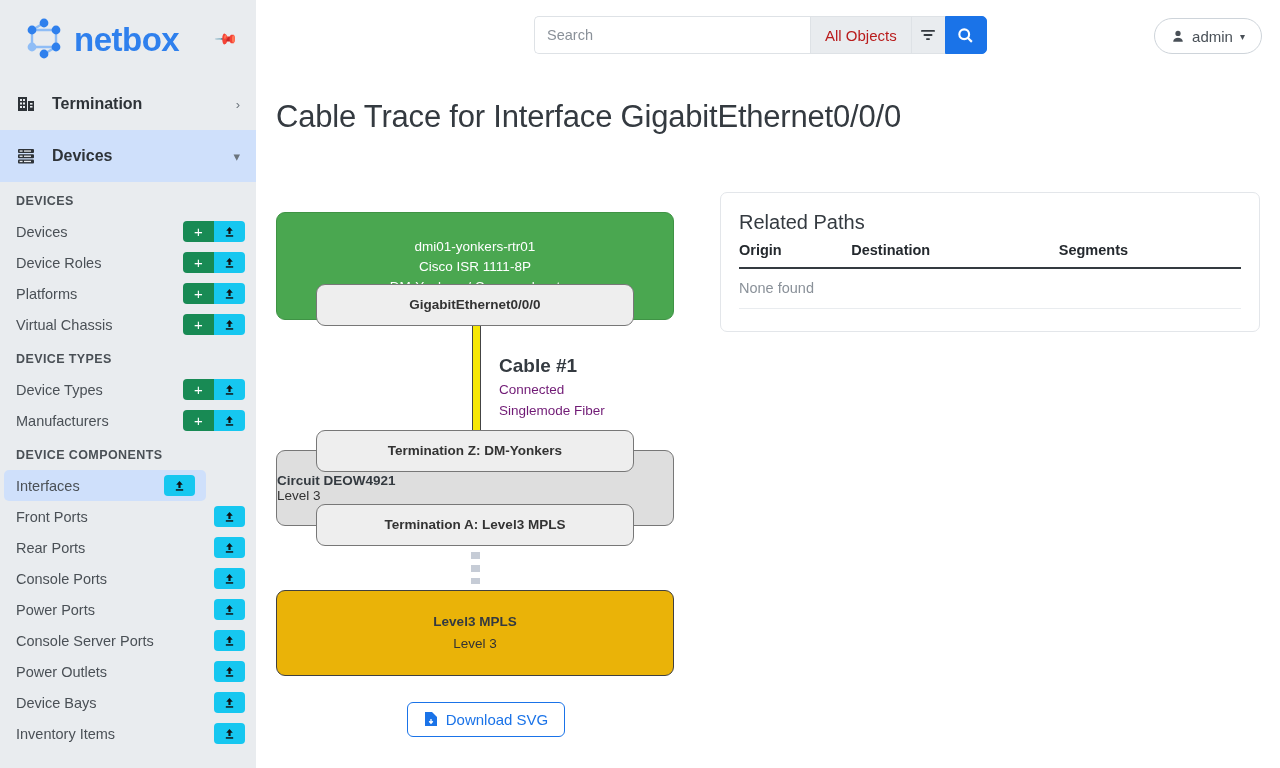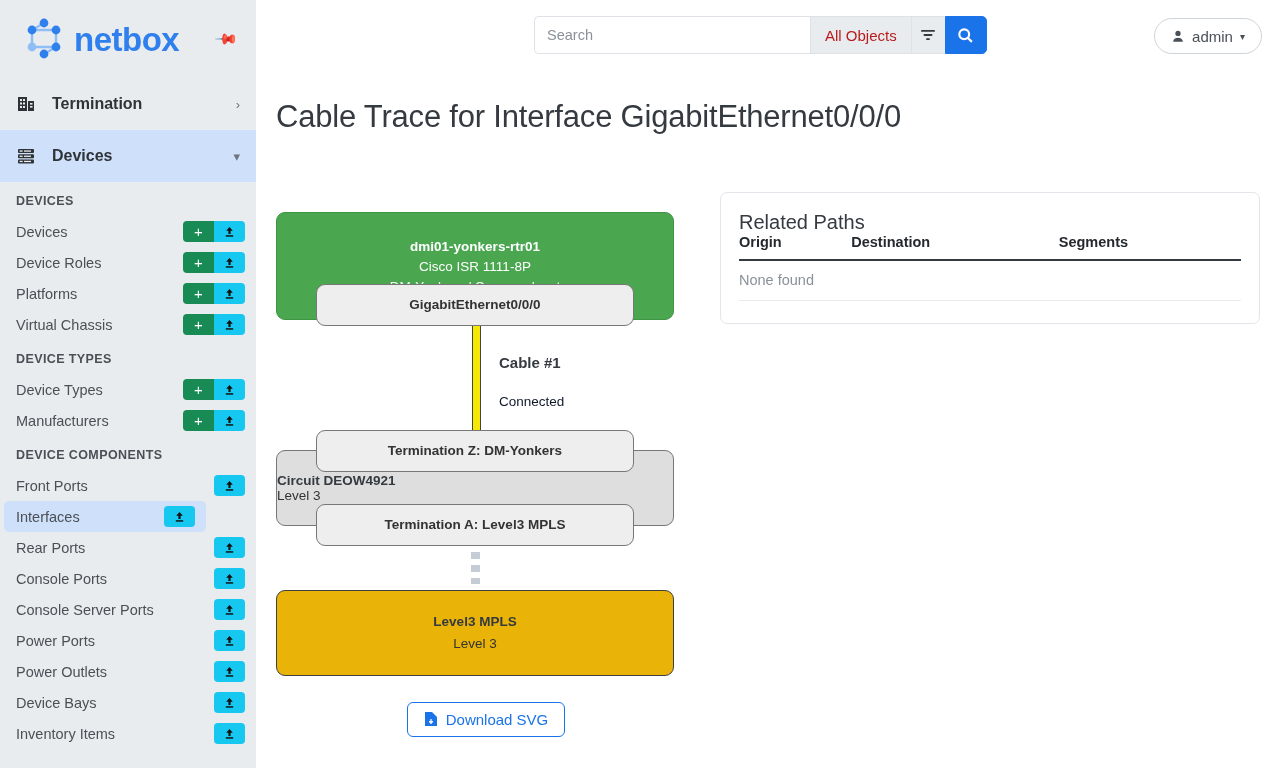--- a/index.html
+++ b/index.html
@@ -127,40 +127,40 @@
   .content { display: flex; padding: 20px 20px 0 20px; }
   .trace-col { width: 420px; flex: 0 0 420px; position: relative; }
 
   
   .diagram { position: relative; width: 398px; margin-top: 36px; }
   .node {
     border: 1px solid #777; border-radius: 9px;
     text-align: center; padding: 14px 10px;
     position: relative;
   }
-  .node .n-title { font-weight: 700; font-size: 13.5px; line-height: 1.5; }
+  .node .n-title { font-weight: 400; font-size: 13.5px; line-height: 1.5; }
   .node .n-sub   { font-size: 13.5px; line-height: 1.52; }
   .node-device { background: #4aa750; border-color: #3f9345; color: #fff; height: 108px; padding-top: 24px; }
   .node-term {
     background: #eeeeee; border: 1px solid #777; border-radius: 9px;
     height: 42px; width: 318px; margin: 0 auto;
     display: flex; align-items: center; justify-content: center;
     font-weight: 700; font-size: 13.5px; color: #333;
     position: relative; z-index: 3;
   }
   .overlap-up { margin-top: -36px; }
   .cable-row { display: flex; position: relative; height: 104px; }
   .cable-line {
     width: 9px; background: #f7e705;
     border-left: 1.5px solid #444; border-right: 1.5px solid #444;
     margin-left: 196px; height: 104px;
   }
   .cable-info { padding-left: 18px; padding-top: 26px; }
-  .cable-info .c-title { font-weight: 700; font-size: 15px; line-height: 1.52; }
-  .cable-info .c-line  { font-size: 13.5px; line-height: 1.52; color: #0f172a; margin-top: 18px; }
+  .cable-info .c-title { font-weight: 700; font-size: 19px; line-height: 1.52; }
+  .cable-info .c-line  { font-size: 13.5px; line-height: 1.52; color: #701a75; }
   .circuit-box {
     background: #dedede; border: 1px solid #777; border-radius: 9px;
     height: 76px; margin-top: -22px; position: relative; z-index: 1;
     display: flex; flex-direction: column; justify-content: center;
   }
   .circuit-box .n-title { font-weight: 700; font-size: 13.5px; }
   .circuit-box .n-sub { font-size: 13.5px; color: #333; }
   .dash-conn {
     width: 9px; margin: 6px auto 6px auto; height: 32px;
     background: repeating-linear-gradient(to bottom, #c6ccd6 0 7px, transparent 7px 13px);
@@ -185,21 +185,21 @@
     font-size: 31px; color: #218352; font-weight: 400;
   }
 
   
   .paths-col { flex: 1; padding-left: 24px; }
   .card {
     border: 1px solid #e3e6ea; border-radius: 7px;
     padding: 18px 18px 22px 18px; background: #fff;
     margin-top: 16px;
   }
-  .card-title { font-size: 20px; font-weight: 400; color: #343a40; margin-bottom: 0; }
+  .card-title { font-size: 20px; font-weight: 400; color: #343a40; margin-bottom: 8px; }
   table.paths { width: 100%; border-collapse: collapse; }
   table.paths th {
     text-align: left; font-size: 14.5px; font-weight: 700; color: #24292e;
     padding: 0 0 9px 0; border-bottom: 2px solid #343a40;
   }
   table.paths td {
     font-size: 14.5px; color: #8a9199;
     padding: 11px 0 12px 0; border-bottom: 1px solid #e9ecef;
   }
 </style>
@@ -341,43 +341,43 @@
             <button class="mini-btn mini-add">+</button>
             <button class="mini-btn mini-up">
               <svg width="11" height="12" viewBox="0 0 12 13" fill="#111">
                 <path d="M6 1 L9.6 5 H7.2 V8.6 H4.8 V5 H2.4 Z"></path>
                 <rect x="2" y="10" width="8" height="1.6"></rect>
               </svg>
             </button>
           </div>
         </div>
         <div class="nav-heading">DEVICE COMPONENTS</div>
-        <div class="nav-item">
-          <span class="n-label">Front Ports</span>
-          <div class="btn-pair">
-            <button class="mini-btn mini-up solo">
-              <svg width="11" height="12" viewBox="0 0 12 13" fill="#111">
-                <path d="M6 1 L9.6 5 H7.2 V8.6 H4.8 V5 H2.4 Z"></path>
-                <rect x="2" y="10" width="8" height="1.6"></rect>
-              </svg>
-            </button>
-          </div>
-        </div>
         <div class="nav-item selected">
           <span class="n-label">Interfaces</span>
           <div class="btn-pair">
             <button class="mini-btn mini-up solo">
               <svg width="11" height="12" viewBox="0 0 12 13" fill="#111">
                 <path d="M6 1 L9.6 5 H7.2 V8.6 H4.8 V5 H2.4 Z"></path>
                 <rect x="2" y="10" width="8" height="1.6"></rect>
               </svg>
             </button>
           </div>
         </div>
         <div class="nav-item">
+          <span class="n-label">Front Ports</span>
+          <div class="btn-pair">
+            <button class="mini-btn mini-up solo">
+              <svg width="11" height="12" viewBox="0 0 12 13" fill="#111">
+                <path d="M6 1 L9.6 5 H7.2 V8.6 H4.8 V5 H2.4 Z"></path>
+                <rect x="2" y="10" width="8" height="1.6"></rect>
+              </svg>
+            </button>
+          </div>
+        </div>
+        <div class="nav-item">
           <span class="n-label">Rear Ports</span>
           <div class="btn-pair">
             <button class="mini-btn mini-up solo">
               <svg width="11" height="12" viewBox="0 0 12 13" fill="#111">
                 <path d="M6 1 L9.6 5 H7.2 V8.6 H4.8 V5 H2.4 Z"></path>
                 <rect x="2" y="10" width="8" height="1.6"></rect>
               </svg>
             </button>
           </div>
         </div>
@@ -386,32 +386,32 @@
           <div class="btn-pair">
             <button class="mini-btn mini-up solo">
               <svg width="11" height="12" viewBox="0 0 12 13" fill="#111">
                 <path d="M6 1 L9.6 5 H7.2 V8.6 H4.8 V5 H2.4 Z"></path>
                 <rect x="2" y="10" width="8" height="1.6"></rect>
               </svg>
             </button>
           </div>
         </div>
         <div class="nav-item">
+          <span class="n-label">Power Ports</span>
+          <div class="btn-pair">
+            <button class="mini-btn mini-up solo">
+              <svg width="11" height="12" viewBox="0 0 12 13" fill="#111">
+                <path d="M6 1 L9.6 5 H7.2 V8.6 H4.8 V5 H2.4 Z"></path>
+                <rect x="2" y="10" width="8" height="1.6"></rect>
+              </svg>
+            </button>
+          </div>
+        </div>
+        <div class="nav-item">
           <span class="n-label">Console Server Ports</span>
-          <div class="btn-pair">
-            <button class="mini-btn mini-up solo">
-              <svg width="11" height="12" viewBox="0 0 12 13" fill="#111">
-                <path d="M6 1 L9.6 5 H7.2 V8.6 H4.8 V5 H2.4 Z"></path>
-                <rect x="2" y="10" width="8" height="1.6"></rect>
-              </svg>
-            </button>
-          </div>
-        </div>
-        <div class="nav-item">
-          <span class="n-label">Power Ports</span>
           <div class="btn-pair">
             <button class="mini-btn mini-up solo">
               <svg width="11" height="12" viewBox="0 0 12 13" fill="#111">
                 <path d="M6 1 L9.6 5 H7.2 V8.6 H4.8 V5 H2.4 Z"></path>
                 <rect x="2" y="10" width="8" height="1.6"></rect>
               </svg>
             </button>
           </div>
         </div>
         <div class="nav-item">

